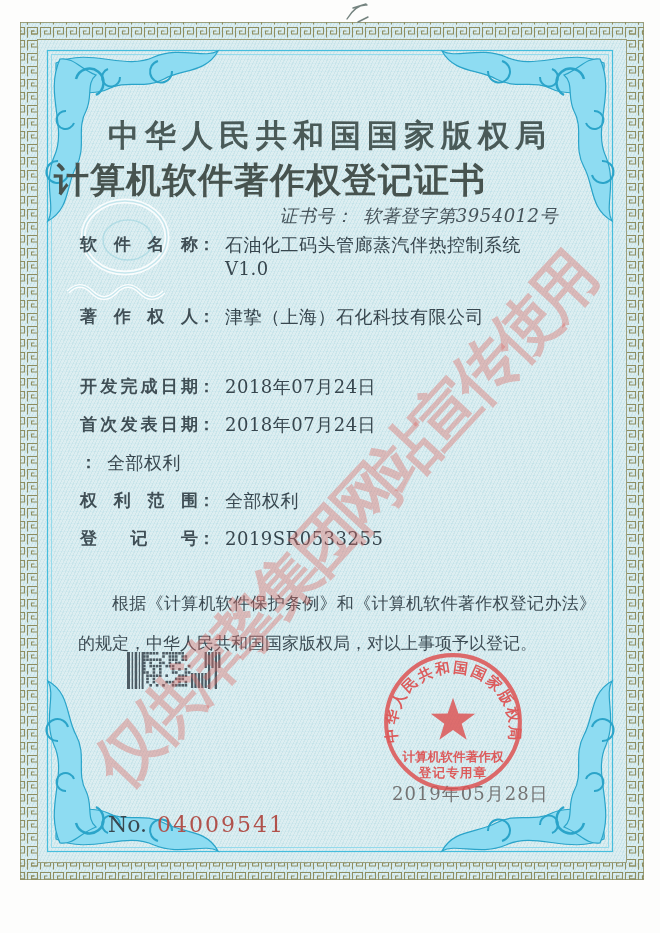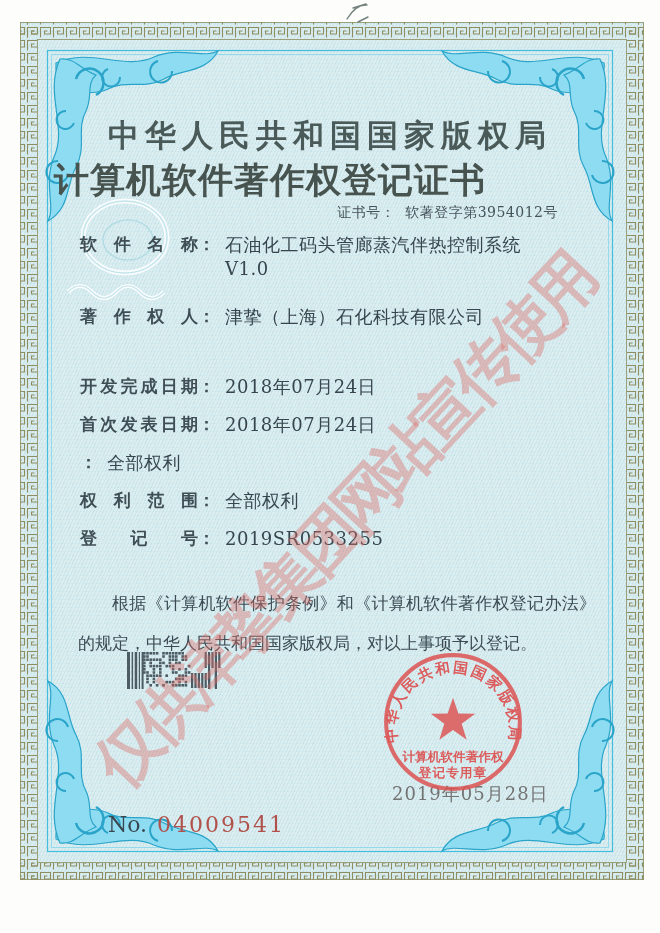--- a/index.html
+++ b/index.html
@@ -21,21 +21,21 @@
   .txt{position:absolute;z-index:10;color:#3c4b53;}
   .authority{
     left:0;top:115px;width:660px;text-align:center;
     font-size:31px;font-weight:bold;letter-spacing:6px;color:#4a5a58;
   }
   .cert-title{
     left:0;top:157px;width:540px;text-align:center;
     font-size:35px;font-weight:bold;letter-spacing:1px;color:#47534f;
   }
   .certno{
-    top:204px;right:102px;font-size:14px;color:#45535a;letter-spacing:.5px;
+    top:204px;right:102px;font-size:18px;color:#45535a;letter-spacing:.5px;font-style:italic;
   }
   .certno .v{margin-left:10px;}
   .row{position:absolute;left:80px;display:flex;align-items:flex-start;z-index:10;}
   .row .lbl{
     width:118px;font-size:17px;font-weight:600;color:#3f4e55;
     text-align:justify;text-align-last:justify;
   }
   .row .colon{font-size:17px;font-weight:600;color:#3f4e55;}
   .row .val{margin-left:10px;font-size:18px;color:#37464e;letter-spacing:.5px;max-width:340px;line-height:24px;}
   .statement{

